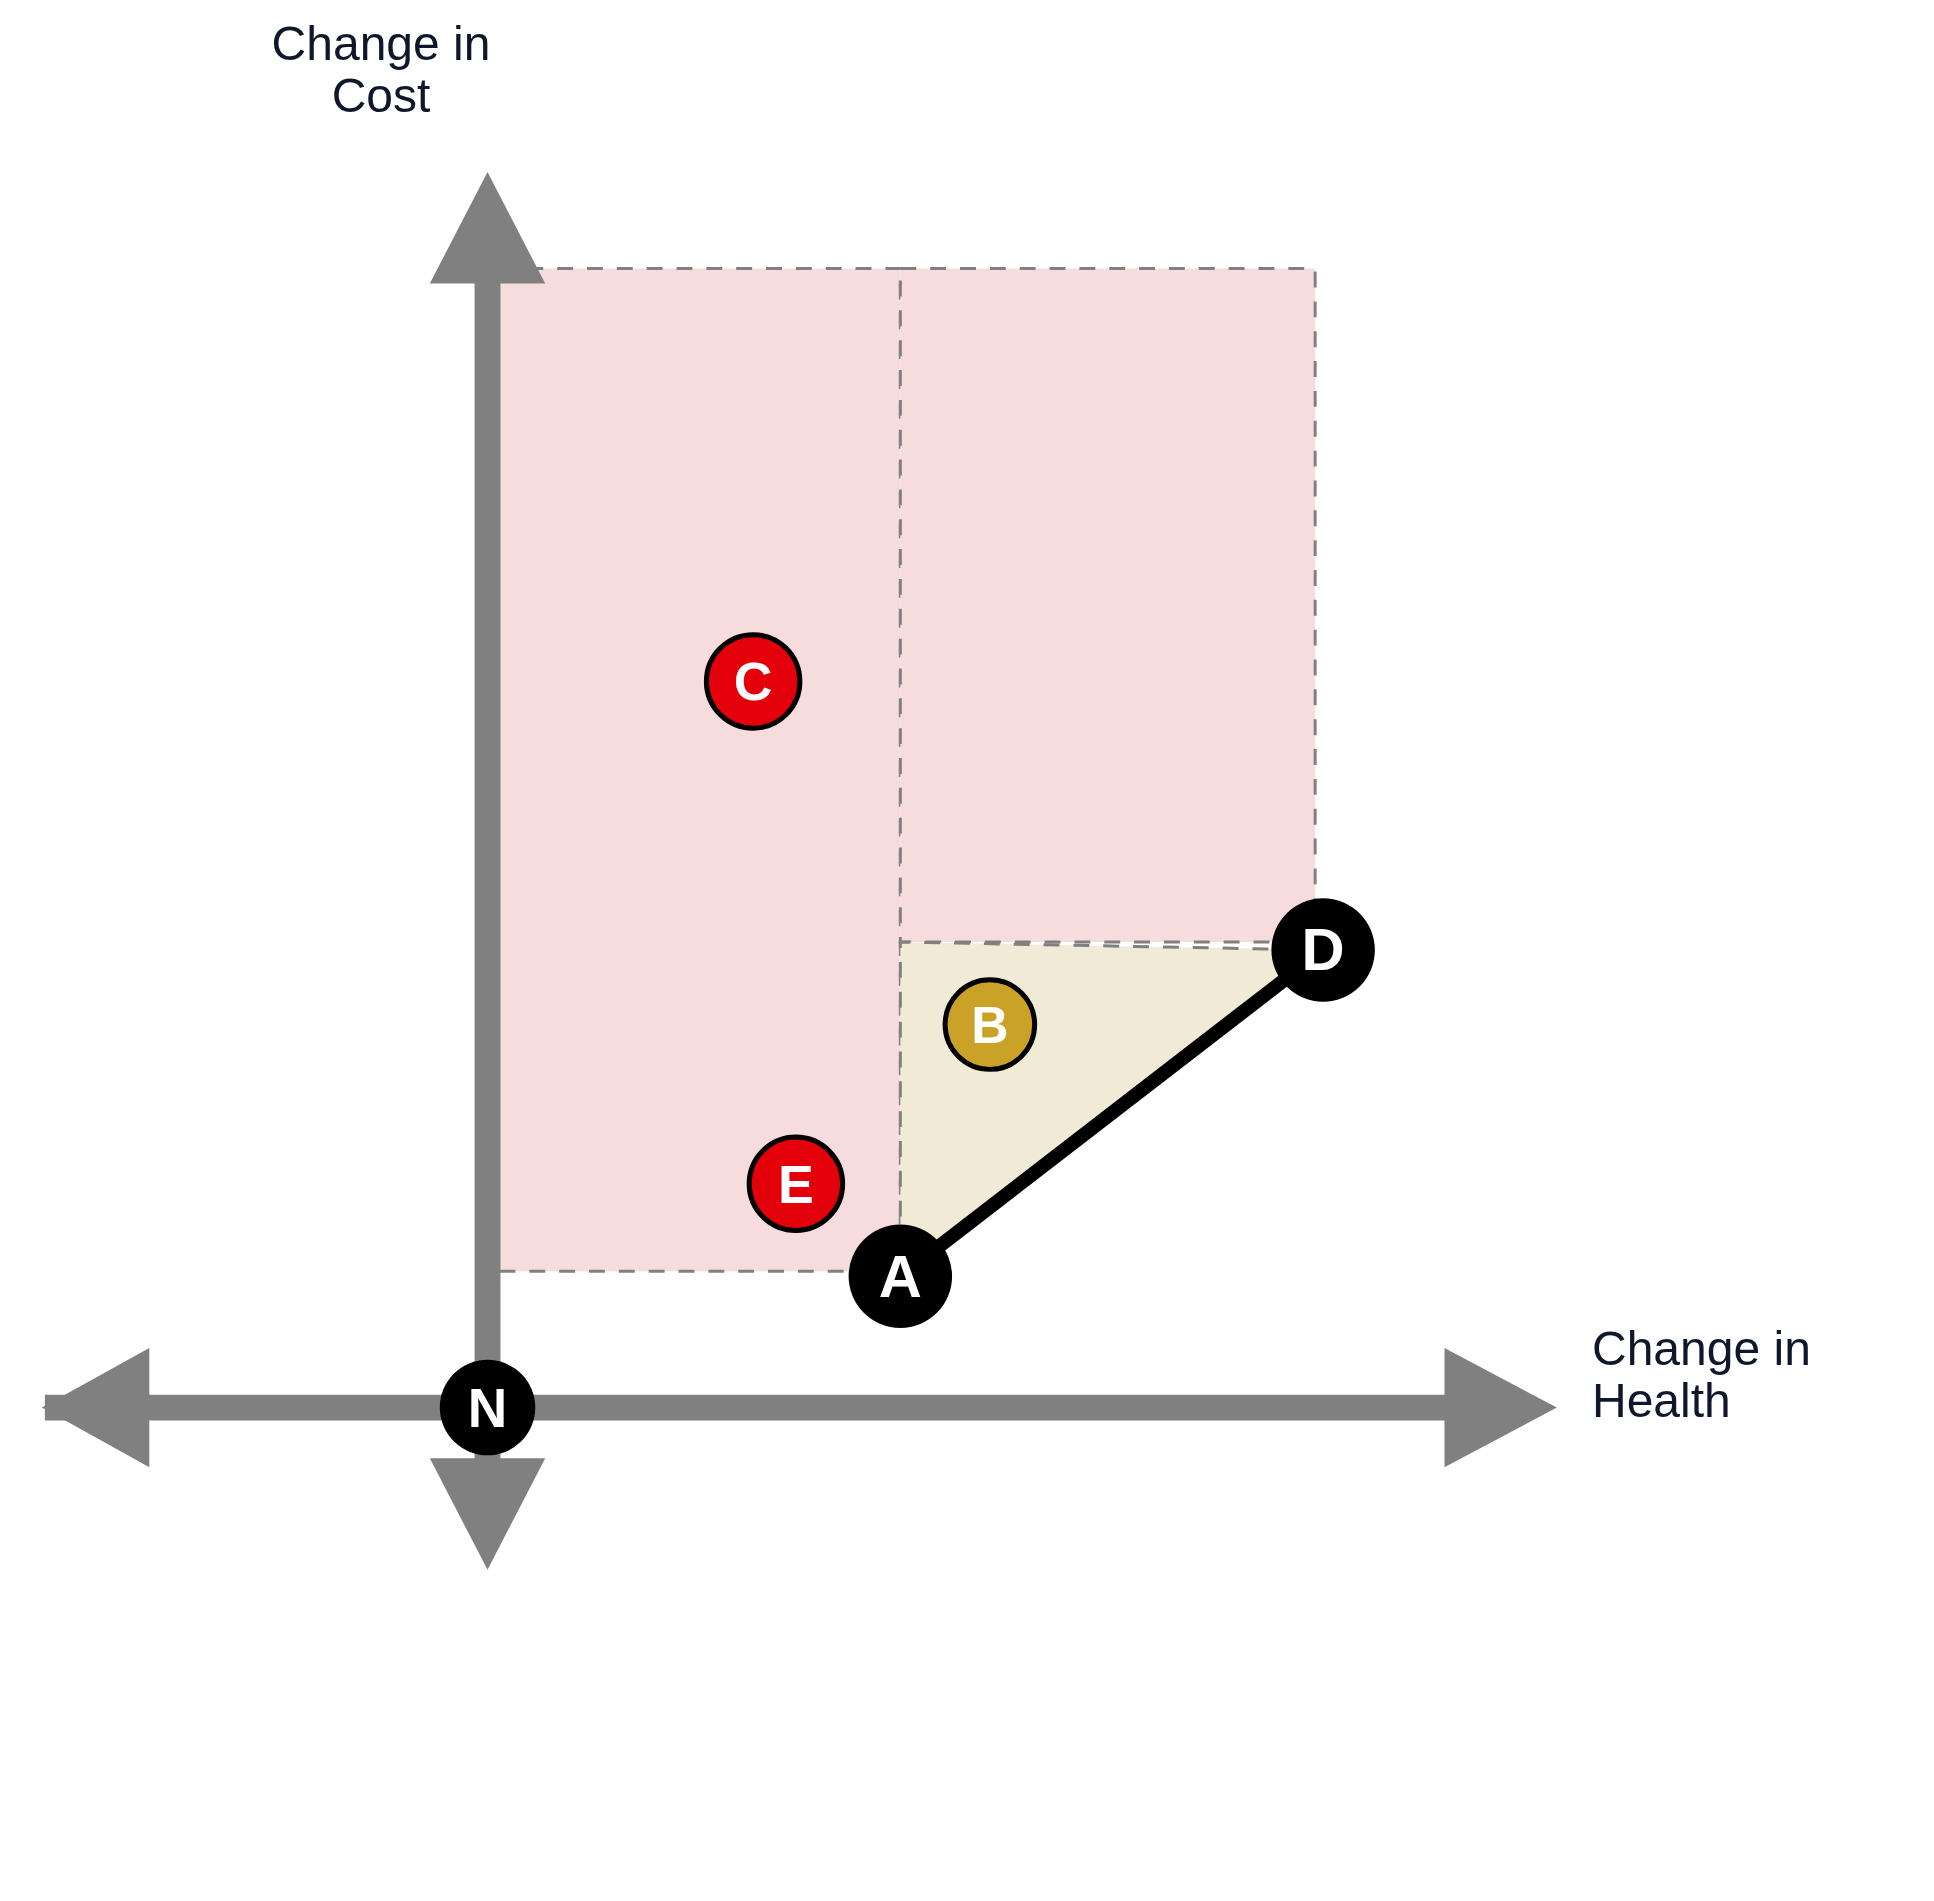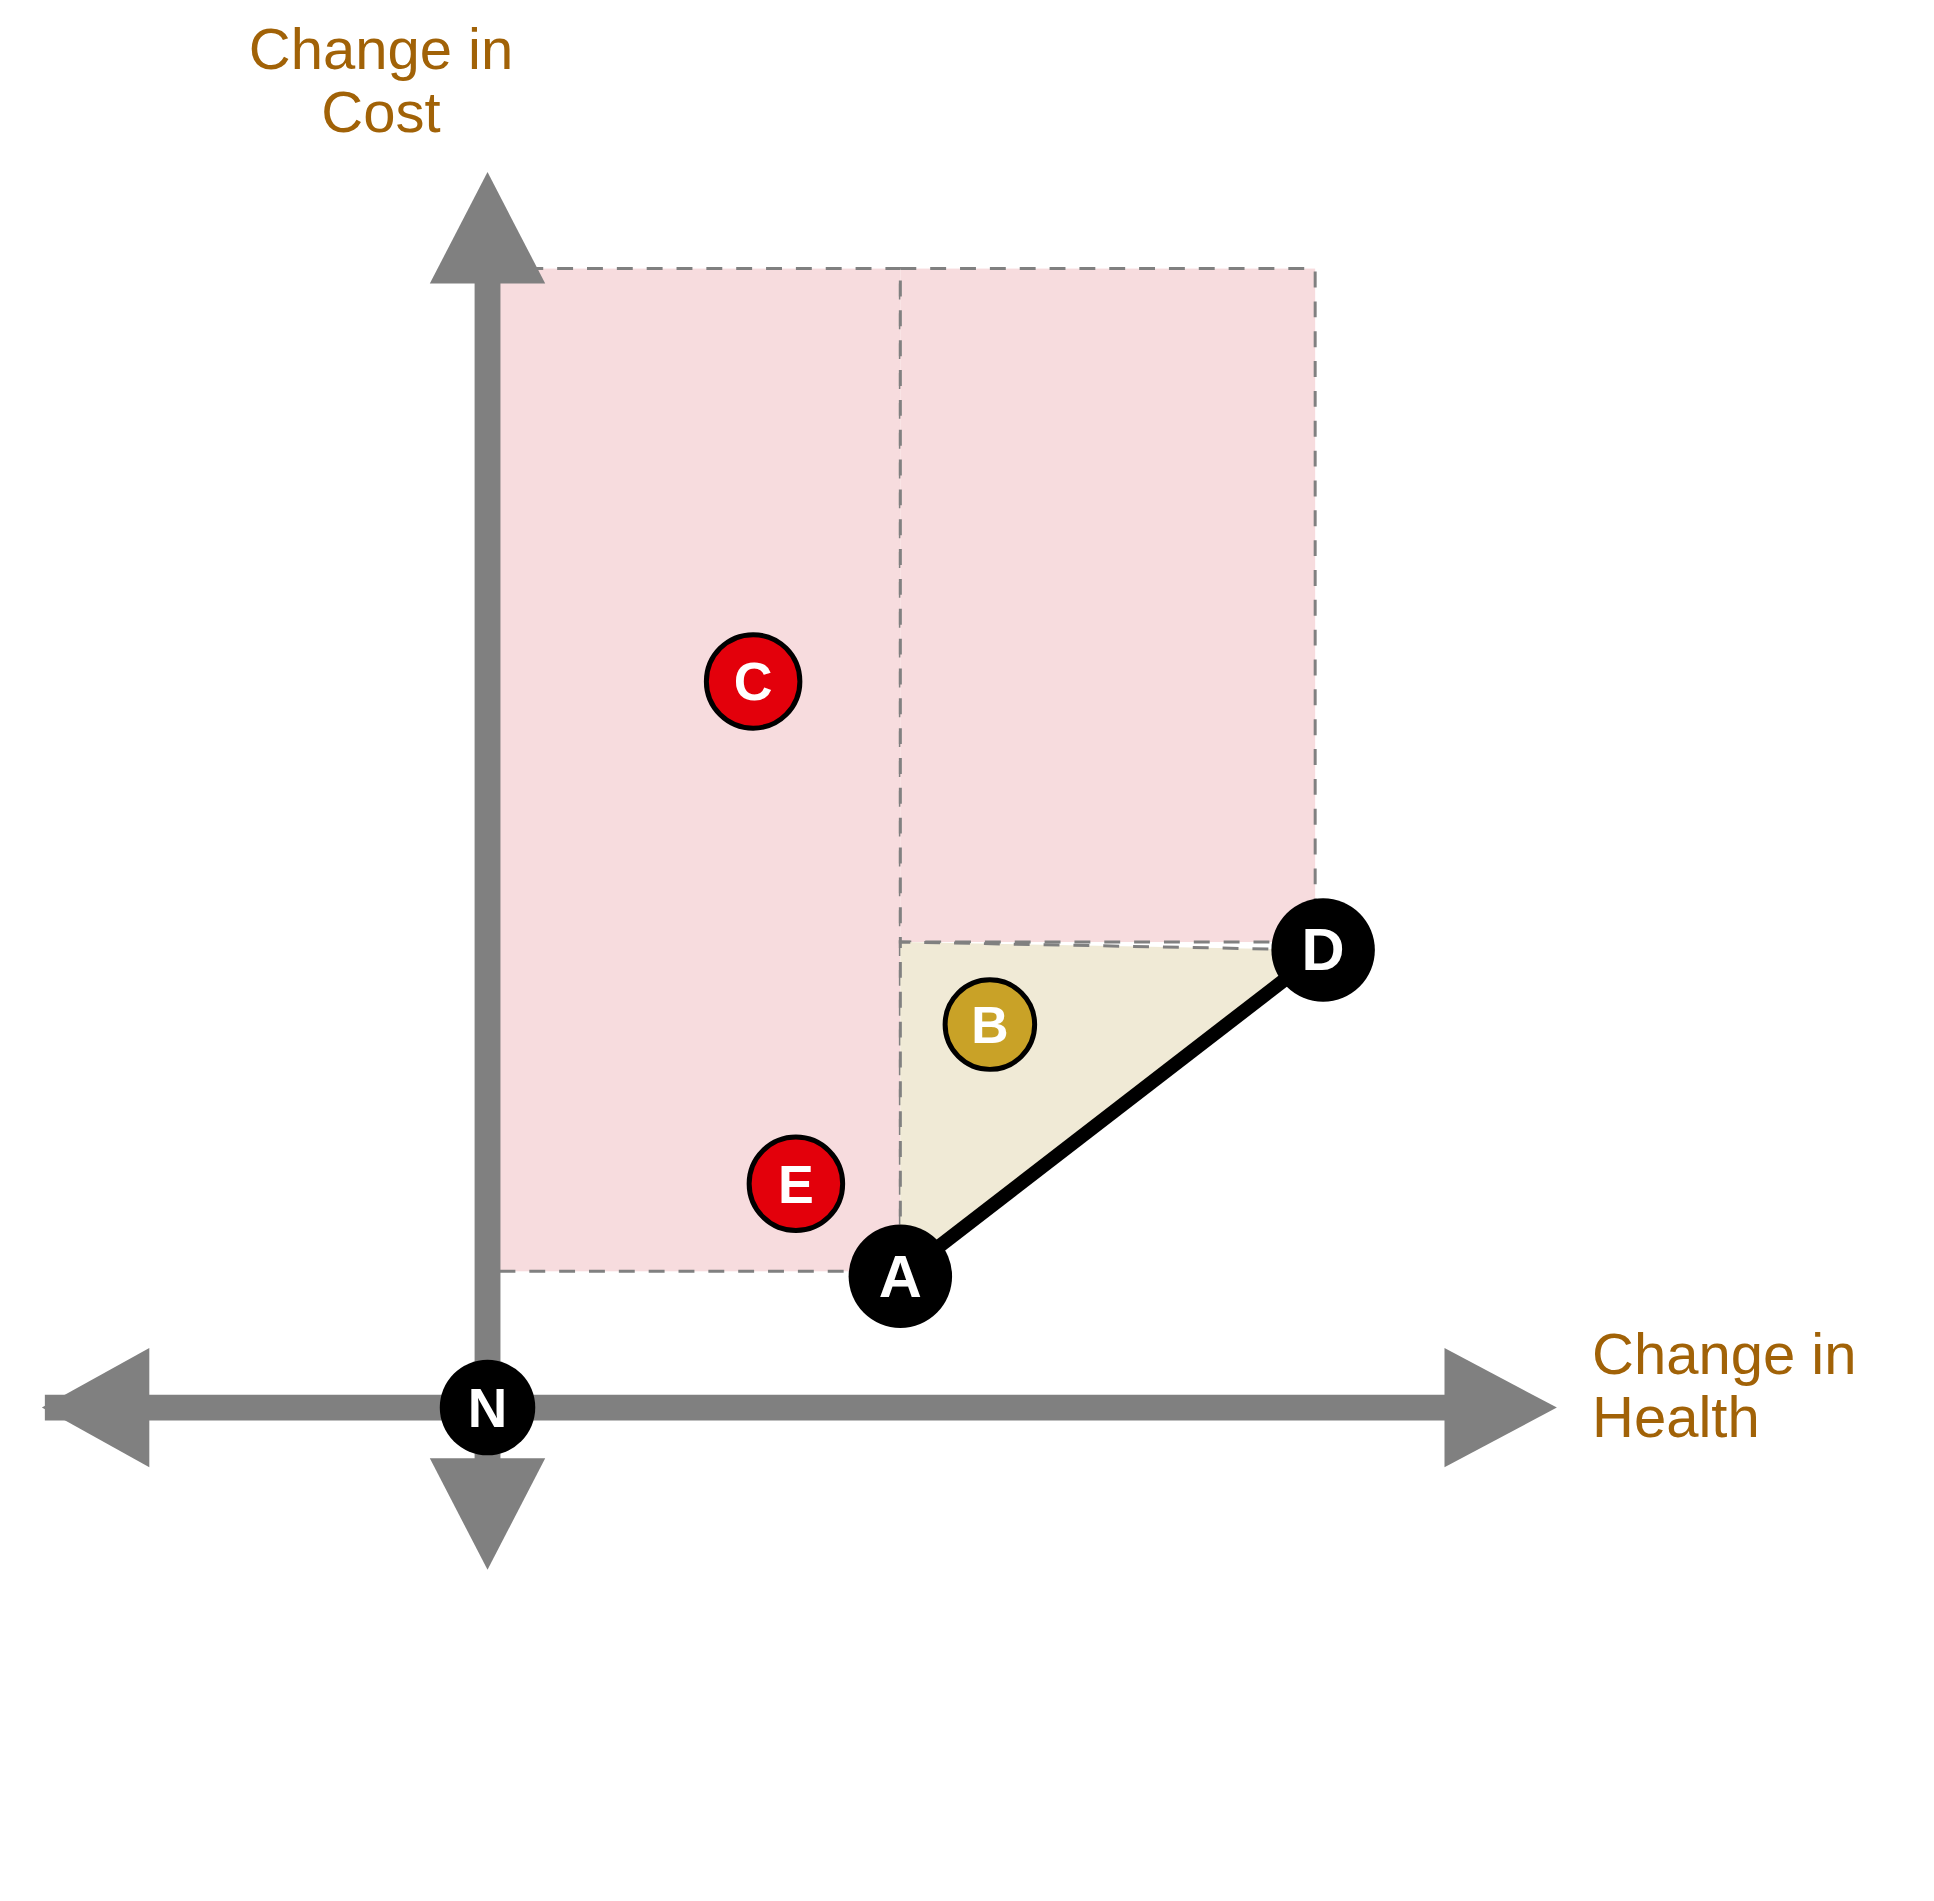--- a/index.html
+++ b/index.html
@@ -1,20 +1,20 @@
 <!DOCTYPE html>
 <html><head>
 <meta charset="utf-8">
 <title>Cost-Effectiveness Plane</title>
 <style>
   html,body{margin:0;padding:0;background:#ffffff;}
   body{width:1934px;height:1901px;position:relative;overflow:hidden;
        font-family:"Liberation Sans","DejaVu Sans",sans-serif;}
   #plane{position:absolute;left:0;top:0;width:1934px;height:1901px;}
-  .axis-label{position:absolute;font-size:58px;line-height:1.08;color:#a16207;
+  .axis-label{position:absolute;font-size:48px;line-height:1.08;color:#0f172a;
               text-align:center;white-space:pre-line;font-weight:400;}
   #ylabel{left:147px;top:18px;width:468px;}
   #xlabel{left:1592px;top:1323px;width:358px;text-align:left;}
 </style>
 </head>
 <body>
 
 <div id="ylabel" class="axis-label">Change in
 Cost</div>
 

